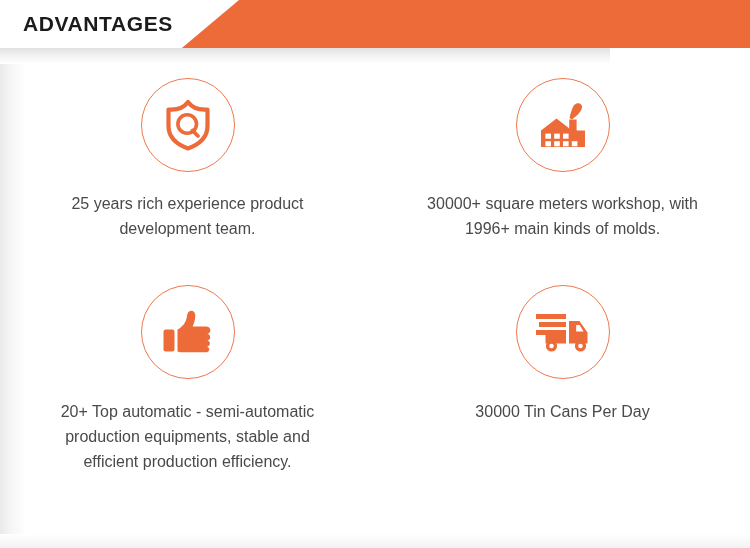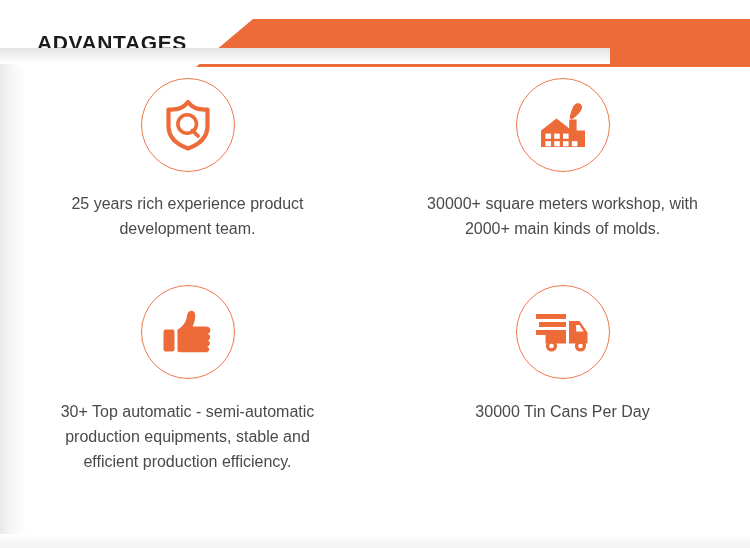--- a/index.html
+++ b/index.html
@@ -36,25 +36,24 @@
     right: 0;
     bottom: 0;
     height: 14px;
     background: linear-gradient(to bottom, #ffffff 0%, #f2f2f2 100%);
     pointer-events: none;
   }
 
   
   .header {
     position: absolute;
-    left: 15px;
+    left: 1px;
     top: 0;
     width: 638px;
     height: 48px;
-    margin-top: 19px;
   }
   .header-orange {
     position: absolute;
     left: 0;
     top: 0;
     width: 750px;
     height: 48px;
     background: #ec6b39;
   }
   .header-white {
@@ -177,21 +176,21 @@
               <rect x="18.2" y="34.6" width="5.6" height="5.1" fill="#ffffff"></rect>
               <rect x="27" y="34.6" width="5.6" height="5.1" fill="#ffffff"></rect>
 
               <rect x="9.4" y="42.2" width="5.6" height="5.1" fill="#ffffff"></rect>
               <rect x="18.2" y="42.2" width="5.6" height="5.1" fill="#ffffff"></rect>
               <rect x="27" y="42.2" width="5.6" height="5.1" fill="#ffffff"></rect>
               <rect x="35.8" y="42.2" width="5.6" height="5.1" fill="#ffffff"></rect>
             </svg>
           </span>
         </div>
-        <div class="card-text">30000+ square meters workshop, with 2000+ main kinds of molds.</div>
+        <div class="card-text">30000+ square meters workshop, with 1996+ main kinds of molds.</div>
       </div>
 
     </div>
 
     <div class="card-row row-2">
 
       <div class="card">
         <div class="icon-circle">
           <span>
             <svg width="54" height="50" viewBox="0 0 54 50" fill="none">
@@ -201,21 +200,21 @@
               <path d="M16.5 44.5 L16.5 22.5 C20.8 20.4 24.4 16 25.6 11.2 C26.3 8.4 26.2 5.2 28.6 4.2
                        C31.6 3 34.2 5.1 34.3 8.4 C34.4 12 33 16.4 31.6 19.6
                        L45 19.6 C47.6 19.6 49.4 21.3 49.4 23.3 C49.4 25.2 48 26.6 46.2 26.9
                        C48 27.1 49.2 28.5 49.2 30.2 C49.2 31.9 48 33.2 46.3 33.5
                        C47.9 33.8 48.9 35 48.9 36.6 C48.9 38.2 47.7 39.4 46.1 39.7
                        C47.4 40.1 48.2 41.1 48.2 42.4 C48.2 44 46.7 45.3 44.7 45.3
                        L19 45.3 Z" fill="#ec6b39"></path>
             </svg>
           </span>
         </div>
-        <div class="card-text">30+ Top automatic - semi-automatic production equipments, stable and efficient production efficiency.</div>
+        <div class="card-text">20+ Top automatic - semi-automatic production equipments, stable and efficient production efficiency.</div>
       </div>
 
       <div class="card">
         <div class="icon-circle">
           <span>
             <svg width="56" height="44" viewBox="0 0 56 44" fill="none">
 
               <rect x="1" y="4" width="30" height="5" fill="#ec6b39"></rect>
               <rect x="4" y="12" width="27" height="5" fill="#ec6b39"></rect>
               <rect x="1" y="20" width="30" height="5" fill="#ec6b39"></rect>

